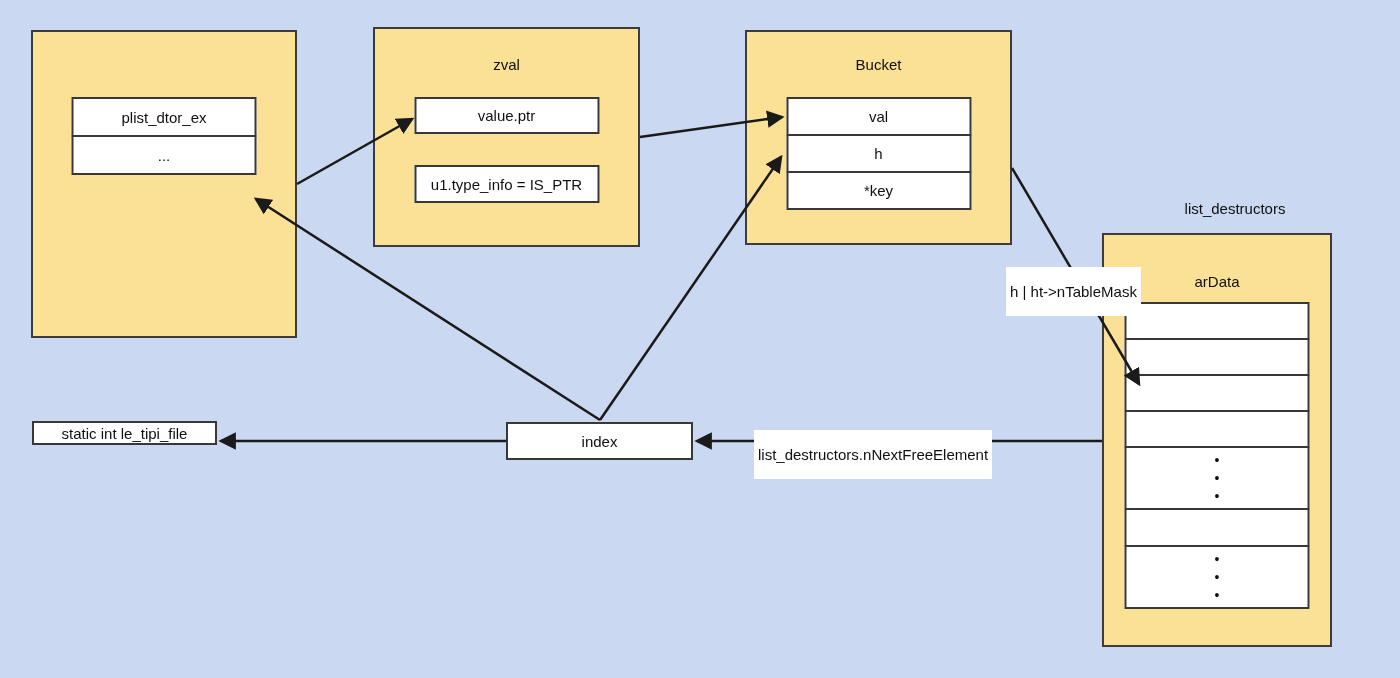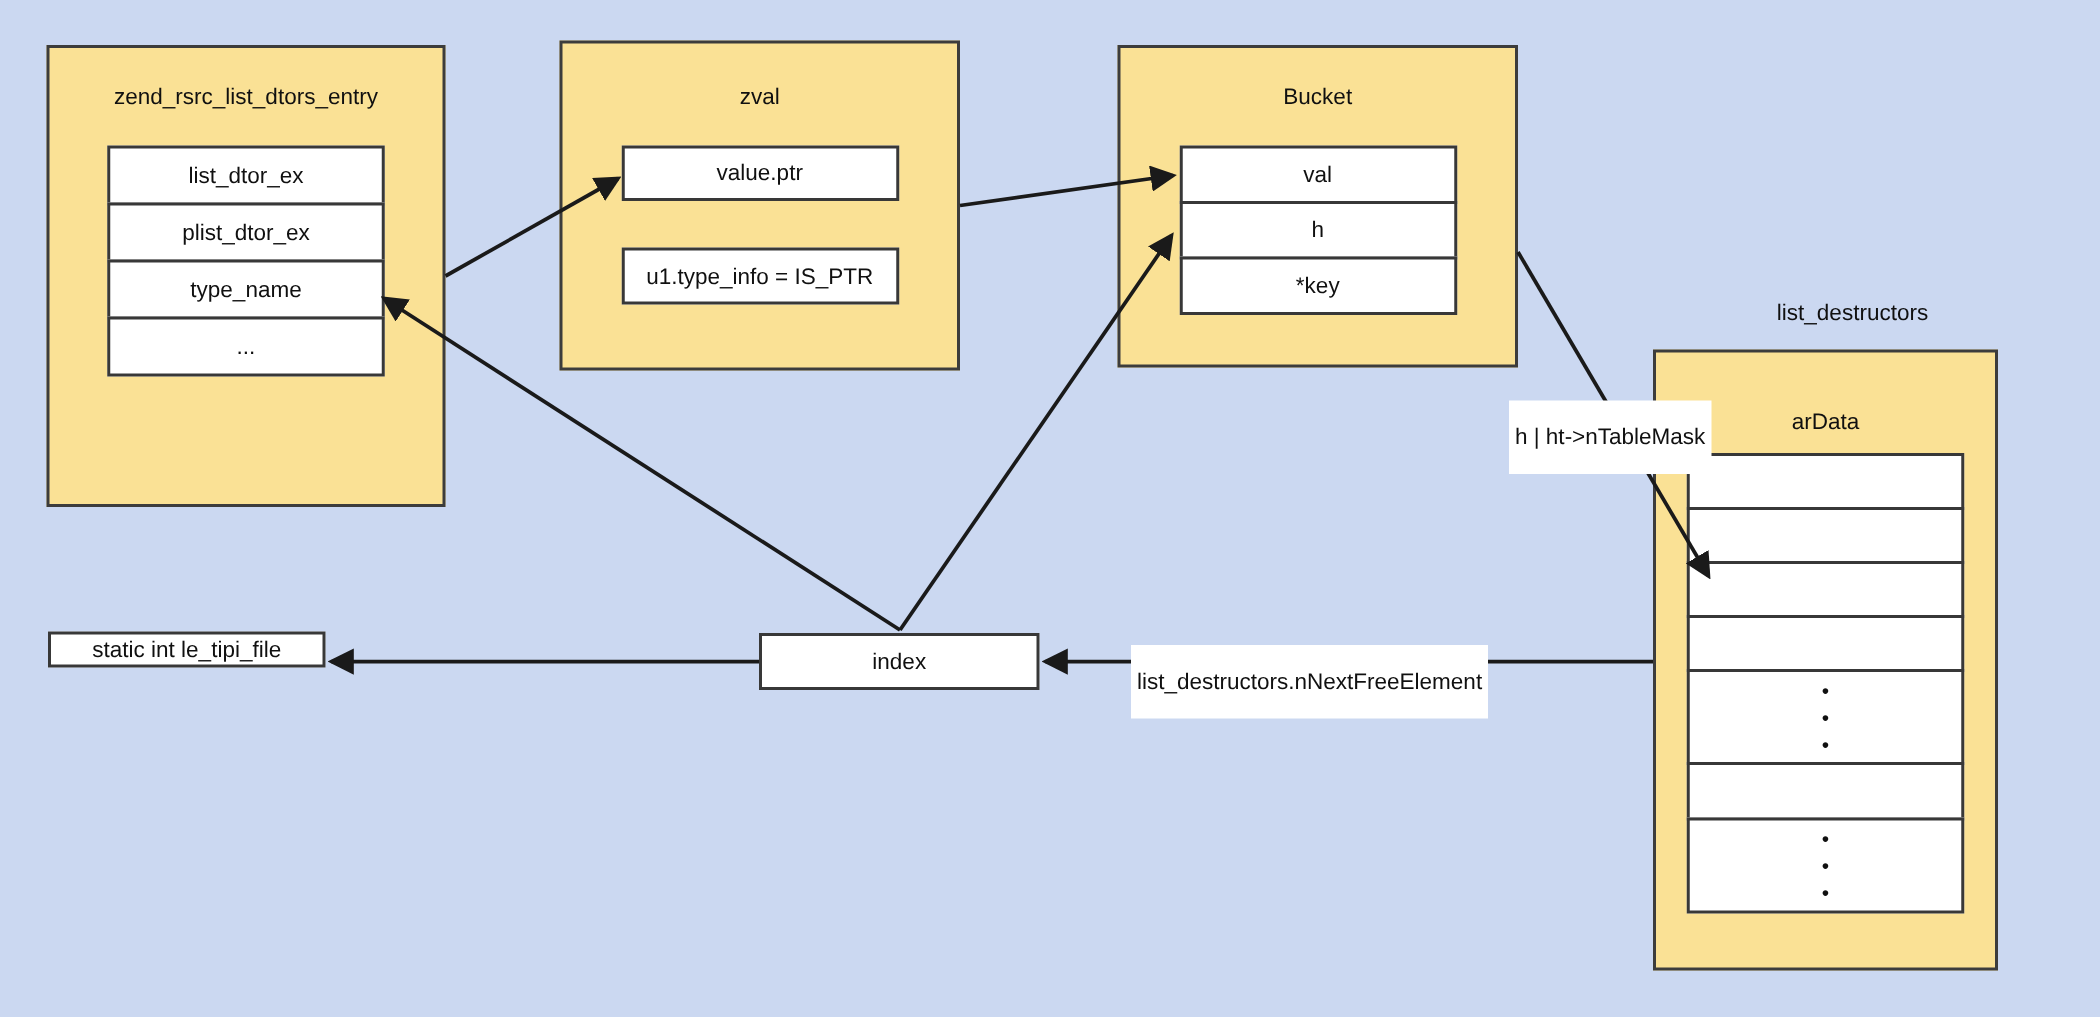--- a/index.html
+++ b/index.html
@@ -126,25 +126,22 @@
     <line x1="297" y1="184" x2="412" y2="119" marker-end="url(#arr)"></line>
     <line x1="640" y1="137" x2="782" y2="117" marker-end="url(#arr)"></line>
     <line x1="600" y1="420" x2="256" y2="199" marker-end="url(#arr)"></line>
     <line x1="600" y1="420" x2="781" y2="157" marker-end="url(#arr)"></line>
     <line x1="1012" y1="168" x2="1139" y2="384" marker-end="url(#arr)"></line>
     <line x1="1102" y1="441" x2="697" y2="441" marker-end="url(#arr)"></line>
     <line x1="506" y1="441" x2="221" y2="441" marker-end="url(#arr)"></line>
   </svg>
 
   <div class="struct-box" style="left:31px;top:30px;width:266px;height:308px;">
-    <div class="box-title" style="top:24px;">zend_rsrc_list_dtors_entry</div>
     <div class="rows" style="top:65px;">
-      <div class="row">list_dtor_ex</div>
       <div class="row">plist_dtor_ex</div>
-      <div class="row">type_name</div>
       <div class="row">...</div>
     </div>
   </div>
 
   <div class="struct-box" style="left:373px;top:27px;width:267px;height:220px;">
     <div class="box-title" style="top:27px;">zval</div>
     <div class="cell-abs" style="top:68px;height:37px;">value.ptr</div>
     <div class="cell-abs" style="top:136px;height:38px;">u1.type_info = IS_PTR</div>
   </div>
 

